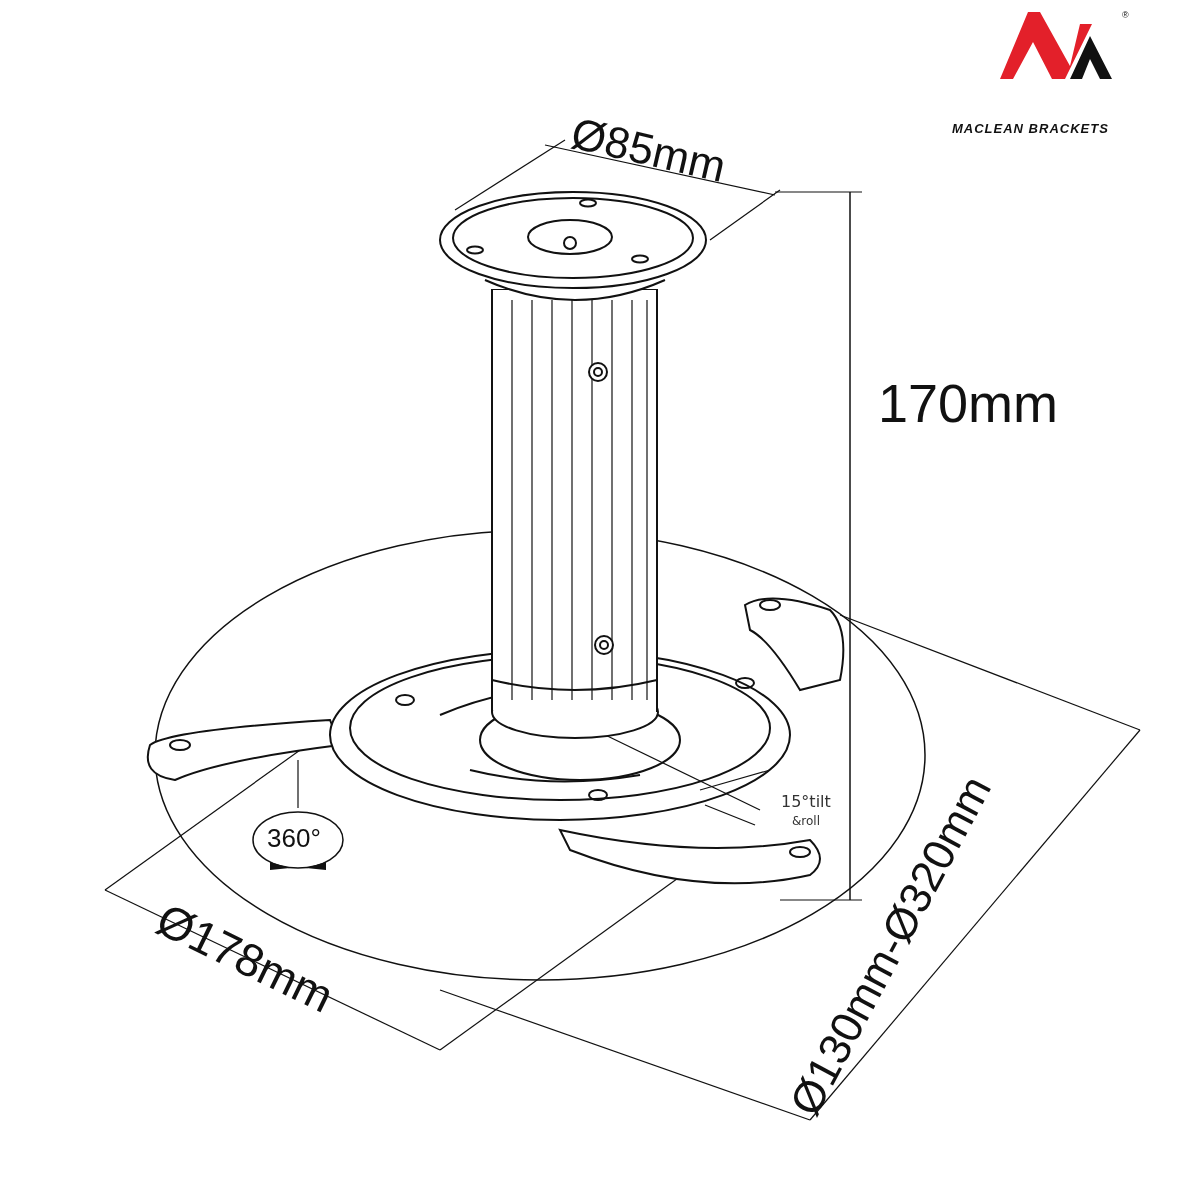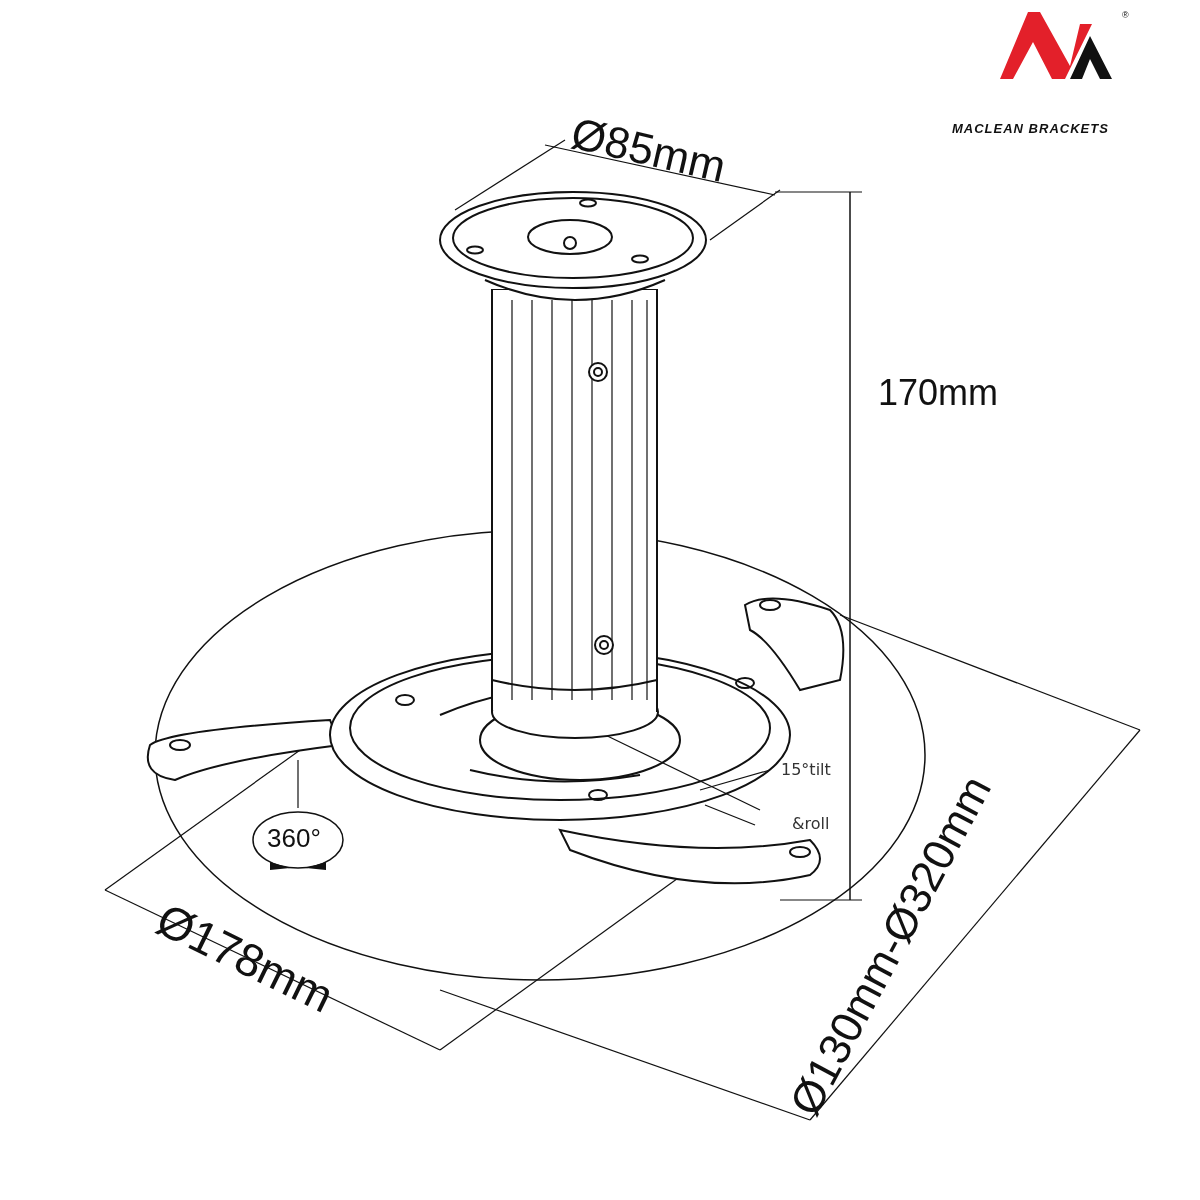--- a/index.html
+++ b/index.html
@@ -88,18 +88,18 @@
 </svg>
 
 <svg class="logo" viewBox="0 0 250 100">
   <polygon points="60,75 88,8 100,8 130,62 140,20 152,20 125,75 112,75 93,38 73,75" fill="#e3202a"></polygon>
   <polygon points="130,75 150,32 172,75 160,75 150,55 142,75" fill="#111"></polygon>
   <text x="182" y="14" font-size="9" fill="#111" font-family="Liberation Sans, sans-serif">®</text>
 </svg>
 <div class="logo-text">MACLEAN BRACKETS</div>
 
 <div class="lbl" style="left:578px;top:108px;font-size:44px;transform:rotate(13deg);transform-origin:left top;">Ø85mm</div>
-<div class="lbl" style="left:878px;top:372px;font-size:36px;">170mm</div>
+<div class="lbl" style="left:878px;top:372px;font-size:54px;">170mm</div>
 <div class="lbl" style="left:172px;top:892px;font-size:46px;transform:rotate(26deg);transform-origin:left top;">Ø178mm</div>
 <div class="lbl" style="left:780px;top:1100px;font-size:44px;transform:rotate(-62deg);transform-origin:left top;">Ø130mm-Ø320mm</div>
 <div class="lbl" style="left:267px;top:823px;font-size:26px;">360°</div>
-<div class="lbl" style="left:781px;top:760px;font-size:16px;color:#333;font-family:'DejaVu Sans',sans-serif;">15°tilt</div>
-<div class="lbl" style="left:792px;top:814px;font-size:16px;color:#333;font-family:'DejaVu Sans',sans-serif;">&amp;roll</div>
+<div class="lbl" style="left:781px;top:792px;font-size:16px;color:#333;font-family:'DejaVu Sans',sans-serif;">15°tilt</div>
+<div class="lbl" style="left:792px;top:814px;font-size:12px;color:#333;font-family:'DejaVu Sans',sans-serif;">&amp;roll</div>
 
 </body></html>

